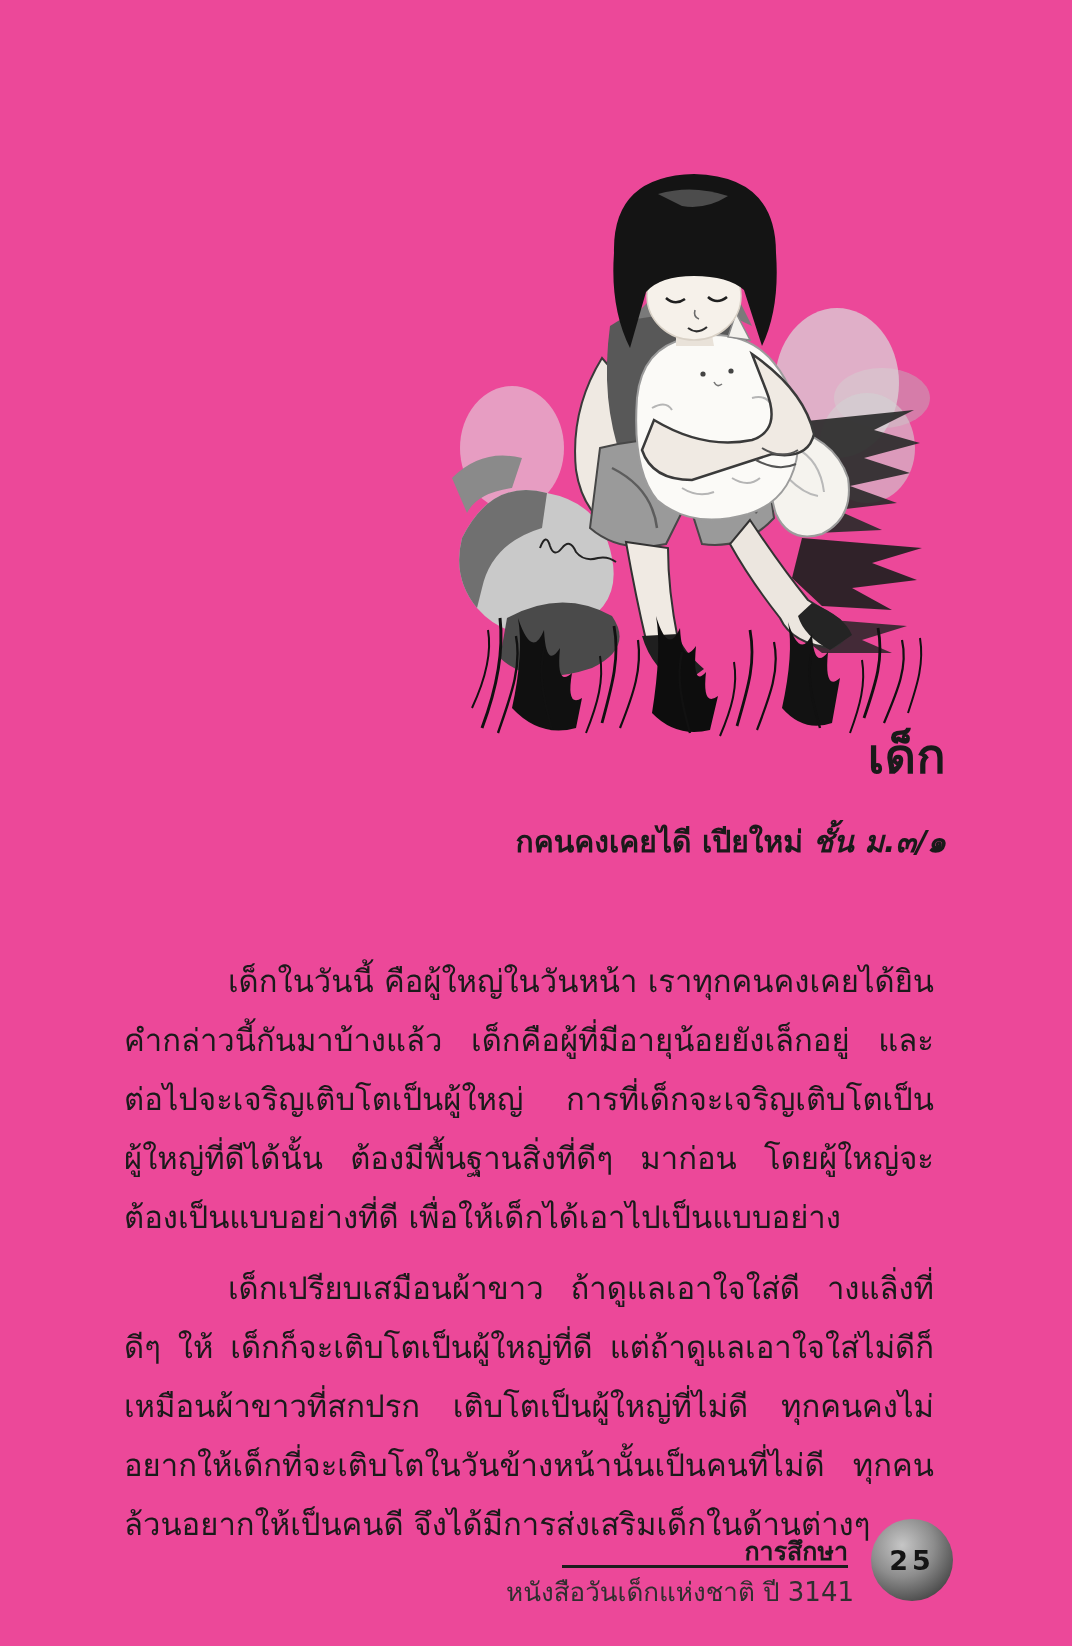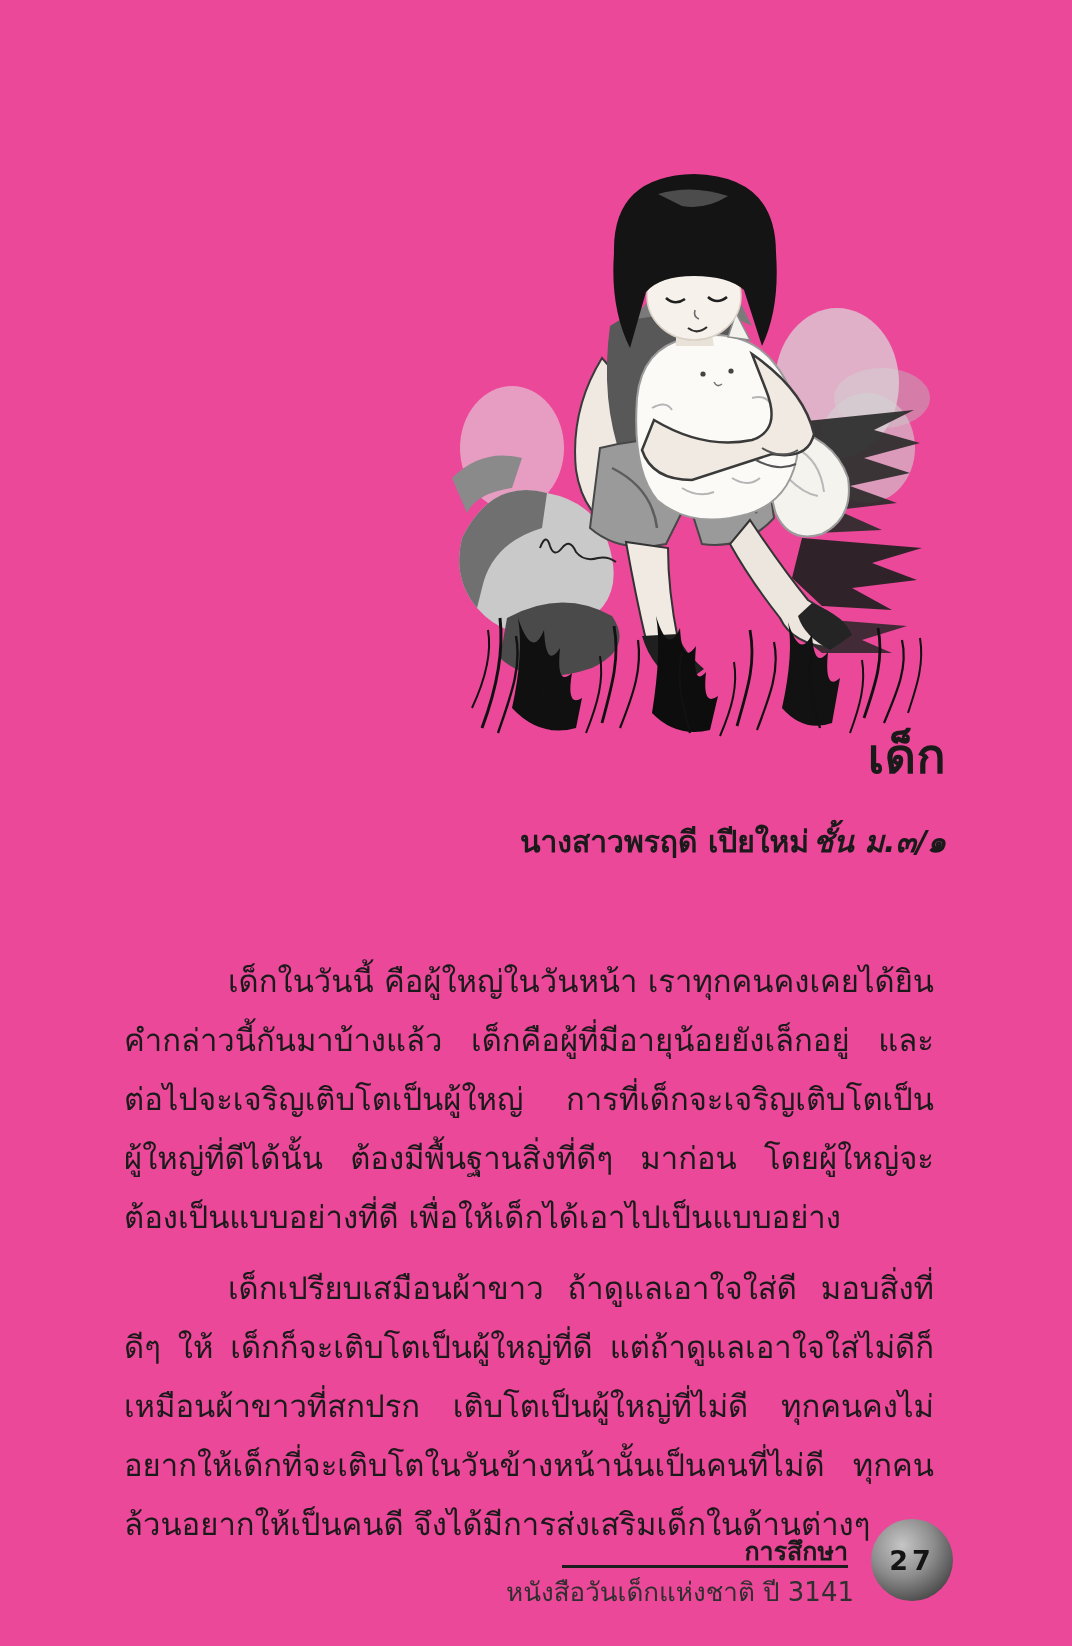--- a/index.html
+++ b/index.html
@@ -21,21 +21,21 @@
   
   .title{
     position:absolute;top:730px;right:126px;
     font-size:48px;font-weight:bold;line-height:1.1;
     letter-spacing:.5px;
   }
   .byline-1{
     position:absolute;top:818px;right:126px;
     font-size:30px;font-weight:bold;white-space:nowrap;
   }
-  .byline-1 .class-part{font-style:italic;font-weight:bold;margin-left:4px;}
+  .byline-1 .class-part{font-style:italic;font-weight:bold;margin-left:10px;}
   .byline-2{
     position:absolute;top:860px;right:126px;
     font-size:27px;font-style:italic;font-weight:500;white-space:nowrap;
   }
 
   
   .body-text{
     position:absolute;left:112px;top:940px;width:834px;
     font-family:"DejaVu Serif", serif;
     font-size:31px;line-height:59px;
@@ -155,28 +155,28 @@
         <path d="M134,585 C146,555 152,532 148,508" stroke-width="2"></path>
         <path d="M268,588 C280,560 286,538 282,514" stroke-width="2"></path>
         <path d="M398,585 C408,558 414,536 410,512" stroke-width="2"></path>
       </g>
     </svg>
   </div>
 
   <div class="title">เด็ก</div>
 
   <div class="byline-1">
-    <span>นางสาวพรฤดี เปียใหม่</span><span class="class-part">ชั้น ม.๓/๑</span>
+    <span>กคนคงเคยไดี เปียใหม่</span><span class="class-part">ชั้น ม.๓/๑</span>
   </div>
 
   <div class="body-text">
     <p>เด็กในวันนี้ คือผู้ใหญ่ในวันหน้า เราทุกคนคงเคยได้ยินคำกล่าวนี้กันมาบ้างแล้ว เด็กคือผู้ที่มีอายุน้อยยังเล็กอยู่ และต่อไปจะเจริญเติบโตเป็นผู้ใหญ่ การที่เด็กจะเจริญเติบโตเป็นผู้ใหญ่ที่ดีได้นั้น ต้องมีพื้นฐานสิ่งที่ดีๆ มาก่อน โดยผู้ใหญ่จะต้องเป็นแบบอย่างที่ดี เพื่อให้เด็กได้เอาไปเป็นแบบอย่าง</p>
-    <p>เด็กเปรียบเสมือนผ้าขาว ถ้าดูแลเอาใจใส่ดี มอบสิ่งที่ดีๆ ให้ เด็กก็จะเติบโตเป็นผู้ใหญ่ที่ดี แต่ถ้าดูแลเอาใจใส่ไม่ดีก็เหมือนผ้าขาวที่สกปรก เติบโตเป็นผู้ใหญ่ที่ไม่ดี ทุกคนคงไม่อยากให้เด็กที่จะเติบโตในวันข้างหน้านั้นเป็นคนที่ไม่ดี ทุกคนล้วนอยากให้เป็นคนดี จึงได้มีการส่งเสริมเด็กในด้านต่างๆ</p>
+    <p>เด็กเปรียบเสมือนผ้าขาว ถ้าดูแลเอาใจใส่ดี างแลิ่งที่ดีๆ ให้ เด็กก็จะเติบโตเป็นผู้ใหญ่ที่ดี แต่ถ้าดูแลเอาใจใส่ไม่ดีก็เหมือนผ้าขาวที่สกปรก เติบโตเป็นผู้ใหญ่ที่ไม่ดี ทุกคนคงไม่อยากให้เด็กที่จะเติบโตในวันข้างหน้านั้นเป็นคนที่ไม่ดี ทุกคนล้วนอยากให้เป็นคนดี จึงได้มีการส่งเสริมเด็กในด้านต่างๆ</p>
   </div>
 
   <div class="footer-section">การสึกษา</div>
   <div class="footer-rule"></div>
   <div class="footer-book">หนังสือวันเด็กแห่งชาติ ปี 3141</div>
   <div class="page-badge">
-    <span>27</span>
+    <span>25</span>
   </div>
 
 </div>
 
 </body></html>

